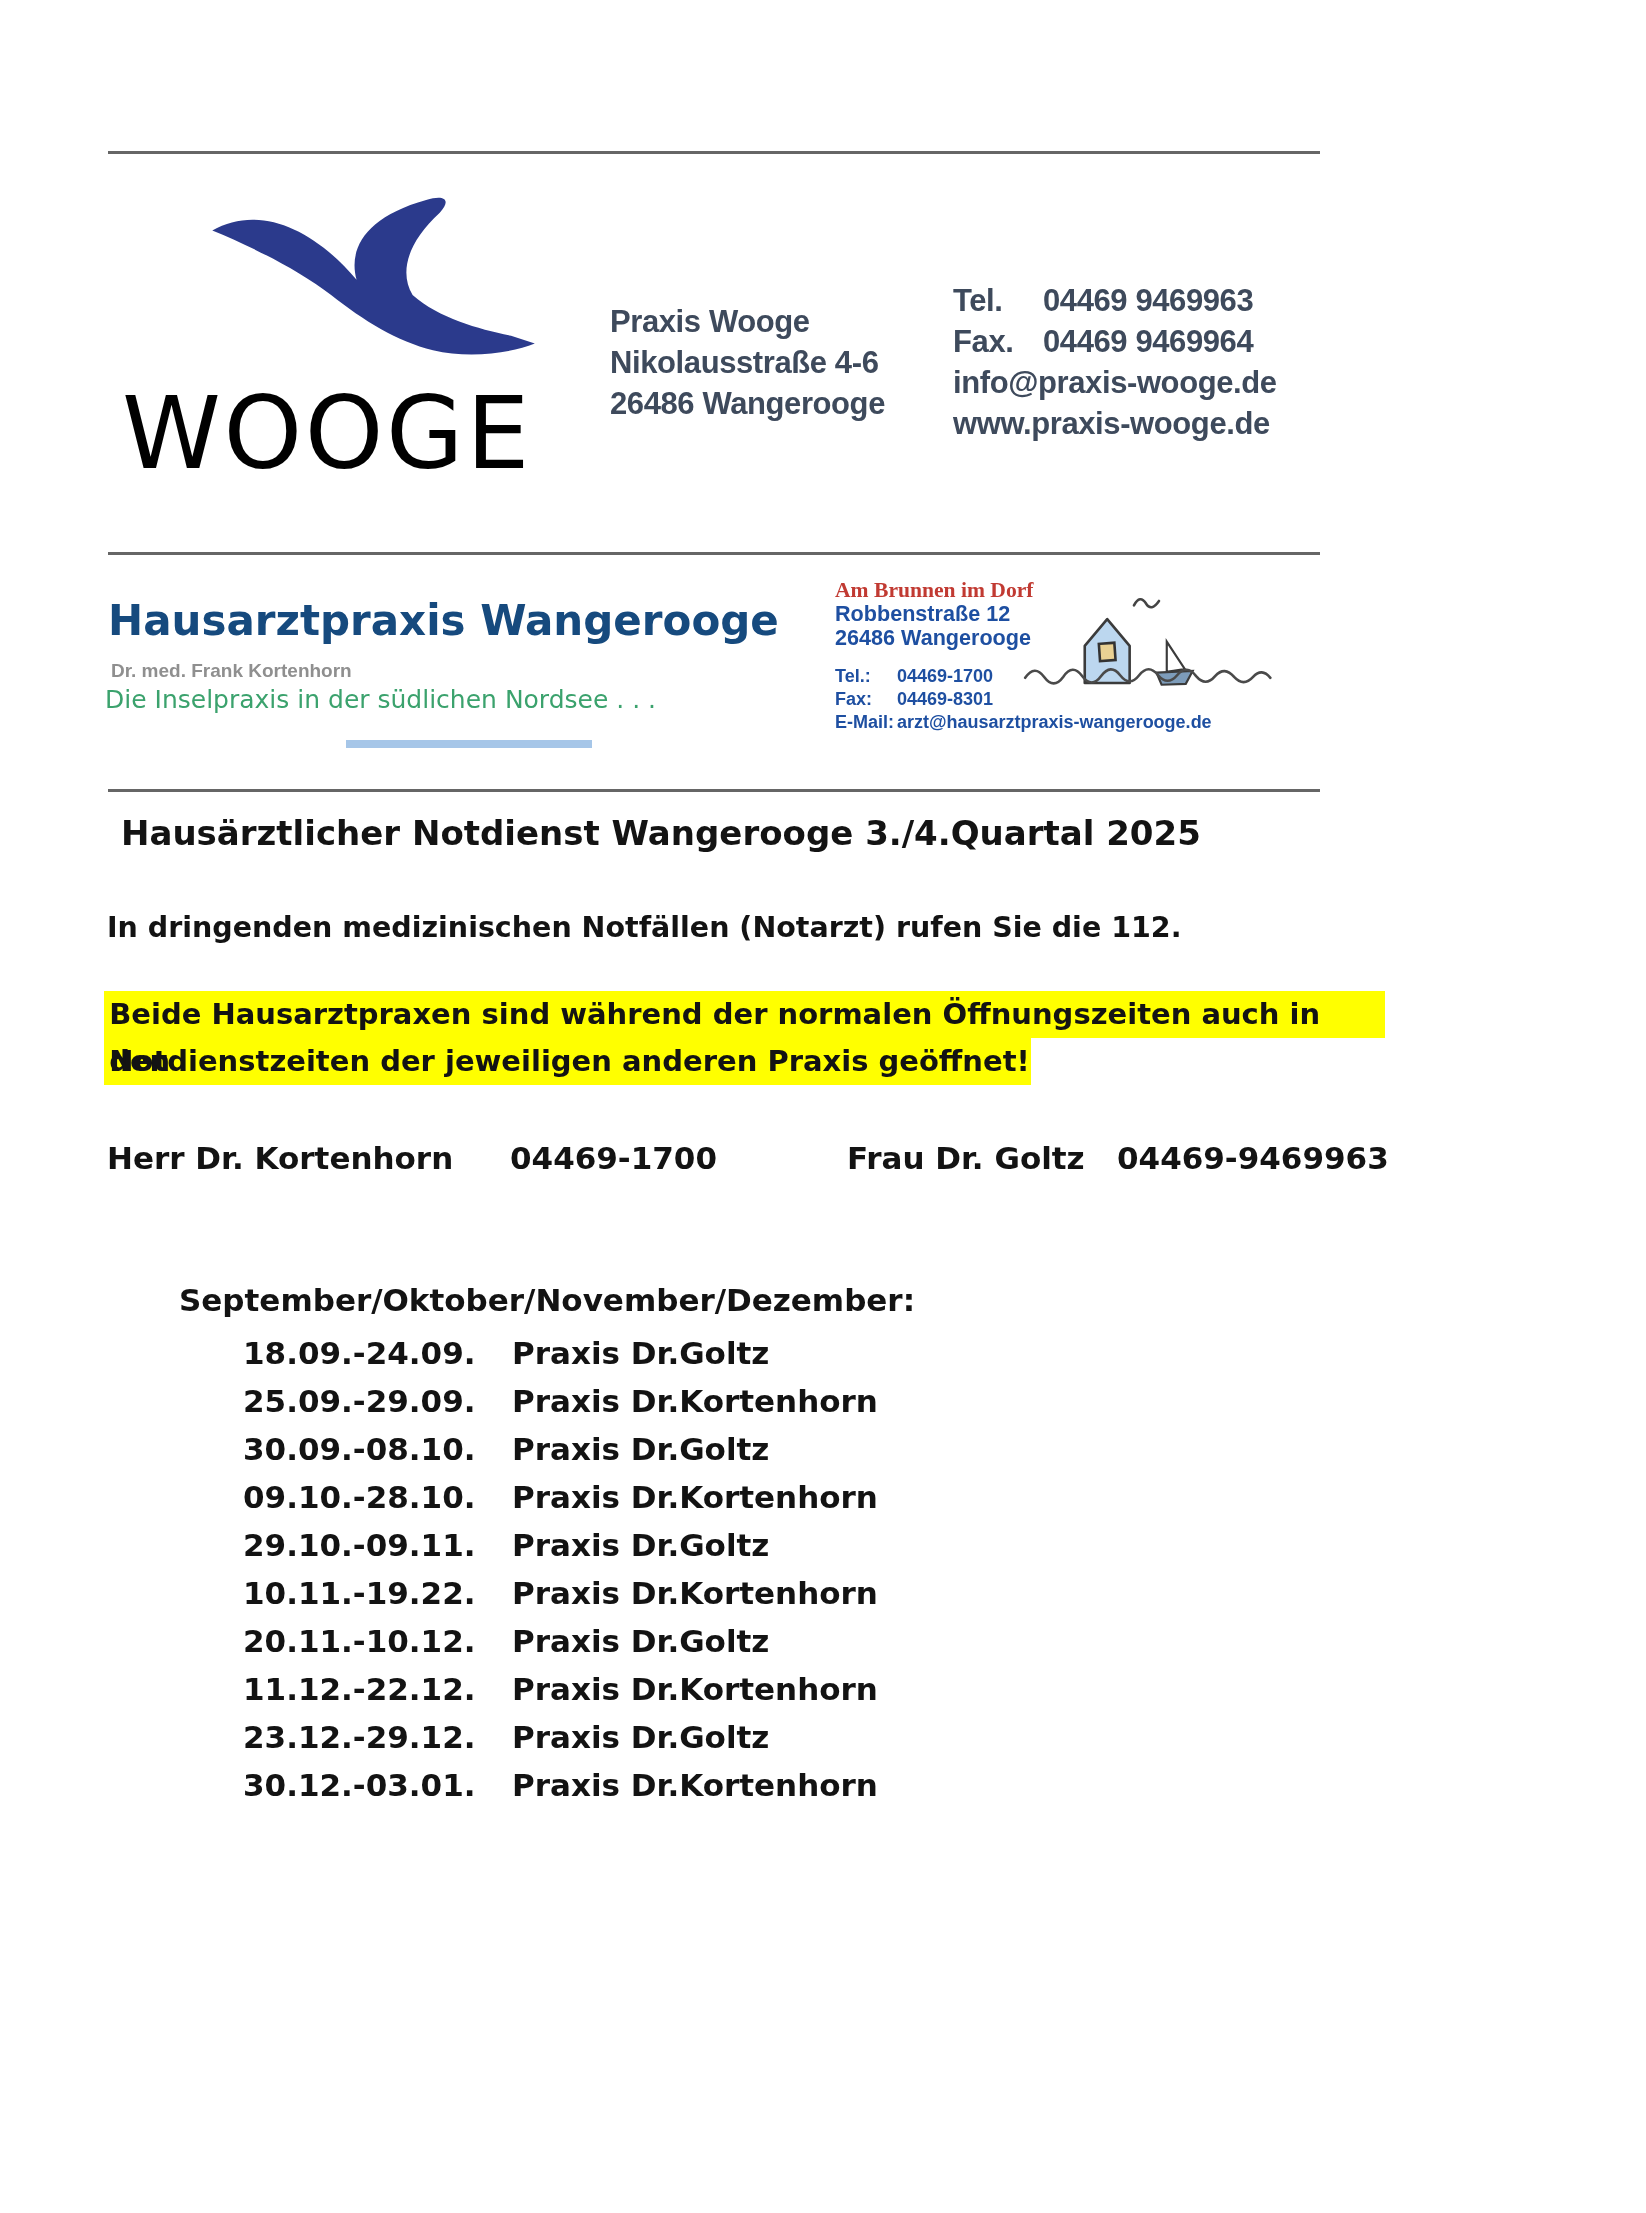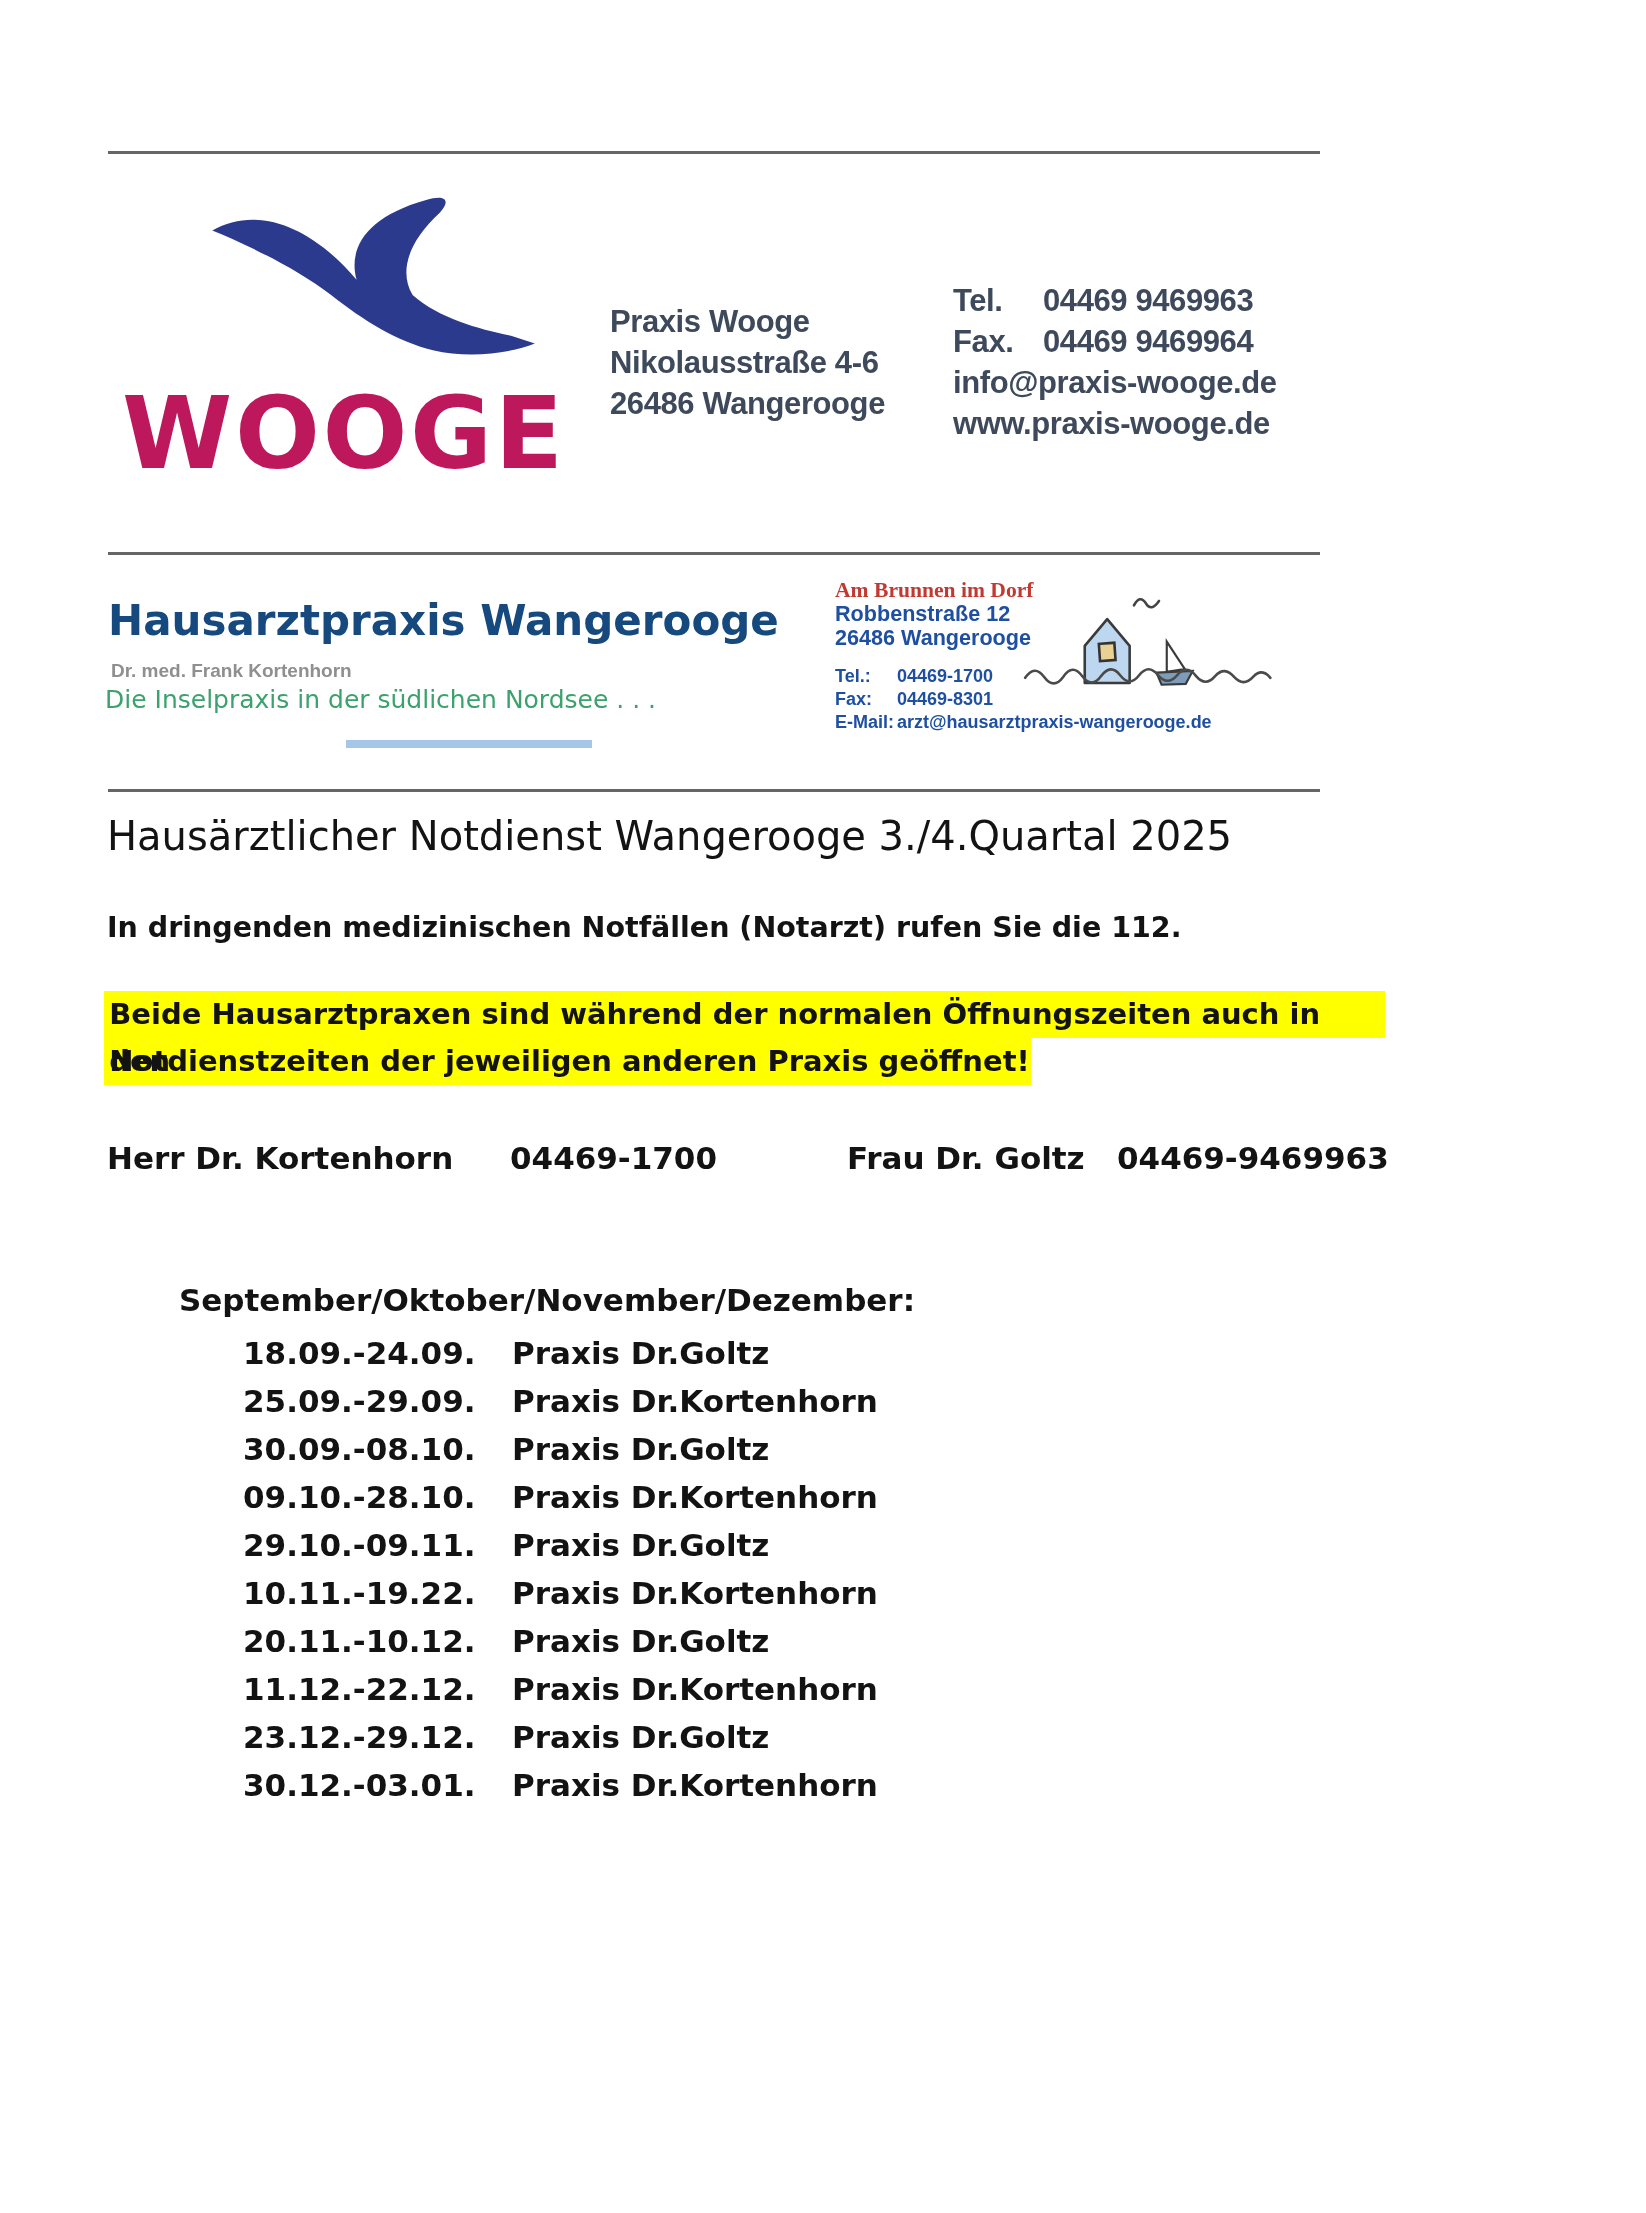--- a/index.html
+++ b/index.html
@@ -13,21 +13,21 @@
   .rule-3{top:789px;}
 
   
   .seagull{position:absolute;left:197px;top:190px;width:348px;height:183px;}
   .logo-praxis{
     position:absolute;left:131px;top:344px;
     font-size:50px;font-weight:700;letter-spacing:14.7px;color:#2b3a8c;line-height:1;
   }
   .logo-wooge{
     position:absolute;left:122px;top:384px;
-    font-size:100px;font-weight:700;letter-spacing:2.6px;color:#be185d;line-height:1;
+    font-size:100px;font-weight:400;letter-spacing:2.6px;color:#000000;line-height:1;
   }
   .lh1-col{
     position:absolute;top:280px;
     font-family:"Liberation Sans",sans-serif;
     font-size:31px;font-weight:700;color:#3e4a5c;line-height:41px;letter-spacing:-0.4px;
   }
   .lh1-address{left:610px;margin-top:21px;}
   .lh1-contact{left:953px;}
   .lh1-row{display:flex;}
   .lh1-label{width:90px;flex:0 0 auto;}
@@ -40,21 +40,21 @@
   .hp-right{position:absolute;left:835px;top:578px;font-family:"Liberation Sans",sans-serif;}
   .hp-location{font-family:"Liberation Serif",serif;font-size:21.6px;font-weight:700;color:#c13a32;line-height:24px;}
   .hp-addr{font-size:21.6px;font-weight:700;color:#1e4fa1;line-height:24px;}
   .hp-contact{margin-top:14.7px;font-size:18px;font-weight:700;color:#1e4fa1;line-height:23px;}
   .hp-crow{display:flex;}
   .hp-clabel{width:62px;flex:0 0 auto;}
   .house{position:absolute;left:1020px;top:588px;width:259px;height:114px;}
 
   
   .body-text{color:#131313;}
-  .n-heading{position:absolute;left:107px;top:813px;font-size:40px;font-weight:400;}
+  .n-heading{position:absolute;left:121px;top:813px;font-size:34px;font-weight:700;}
   .n-emergency{position:absolute;left:107px;top:911px;font-size:28.5px;font-weight:700;}
   .n-highlight{position:absolute;left:104px;top:991px;font-size:29px;font-weight:700;}
   .n-highlight .hl{display:block;background:#ffff00;line-height:47px;height:47px;padding-left:5.2px;}
   .hl-1{width:1276px;}
   .hl-2{width:922px;}
   .n-doctors{position:absolute;left:0;top:1140px;font-size:31px;font-weight:700;}
   .n-doctors span{position:absolute;top:0;white-space:nowrap;}
   .doc-name-1{left:107px;}
   .doc-phone-1{left:510px;}
   .doc-name-2{left:847px;}

